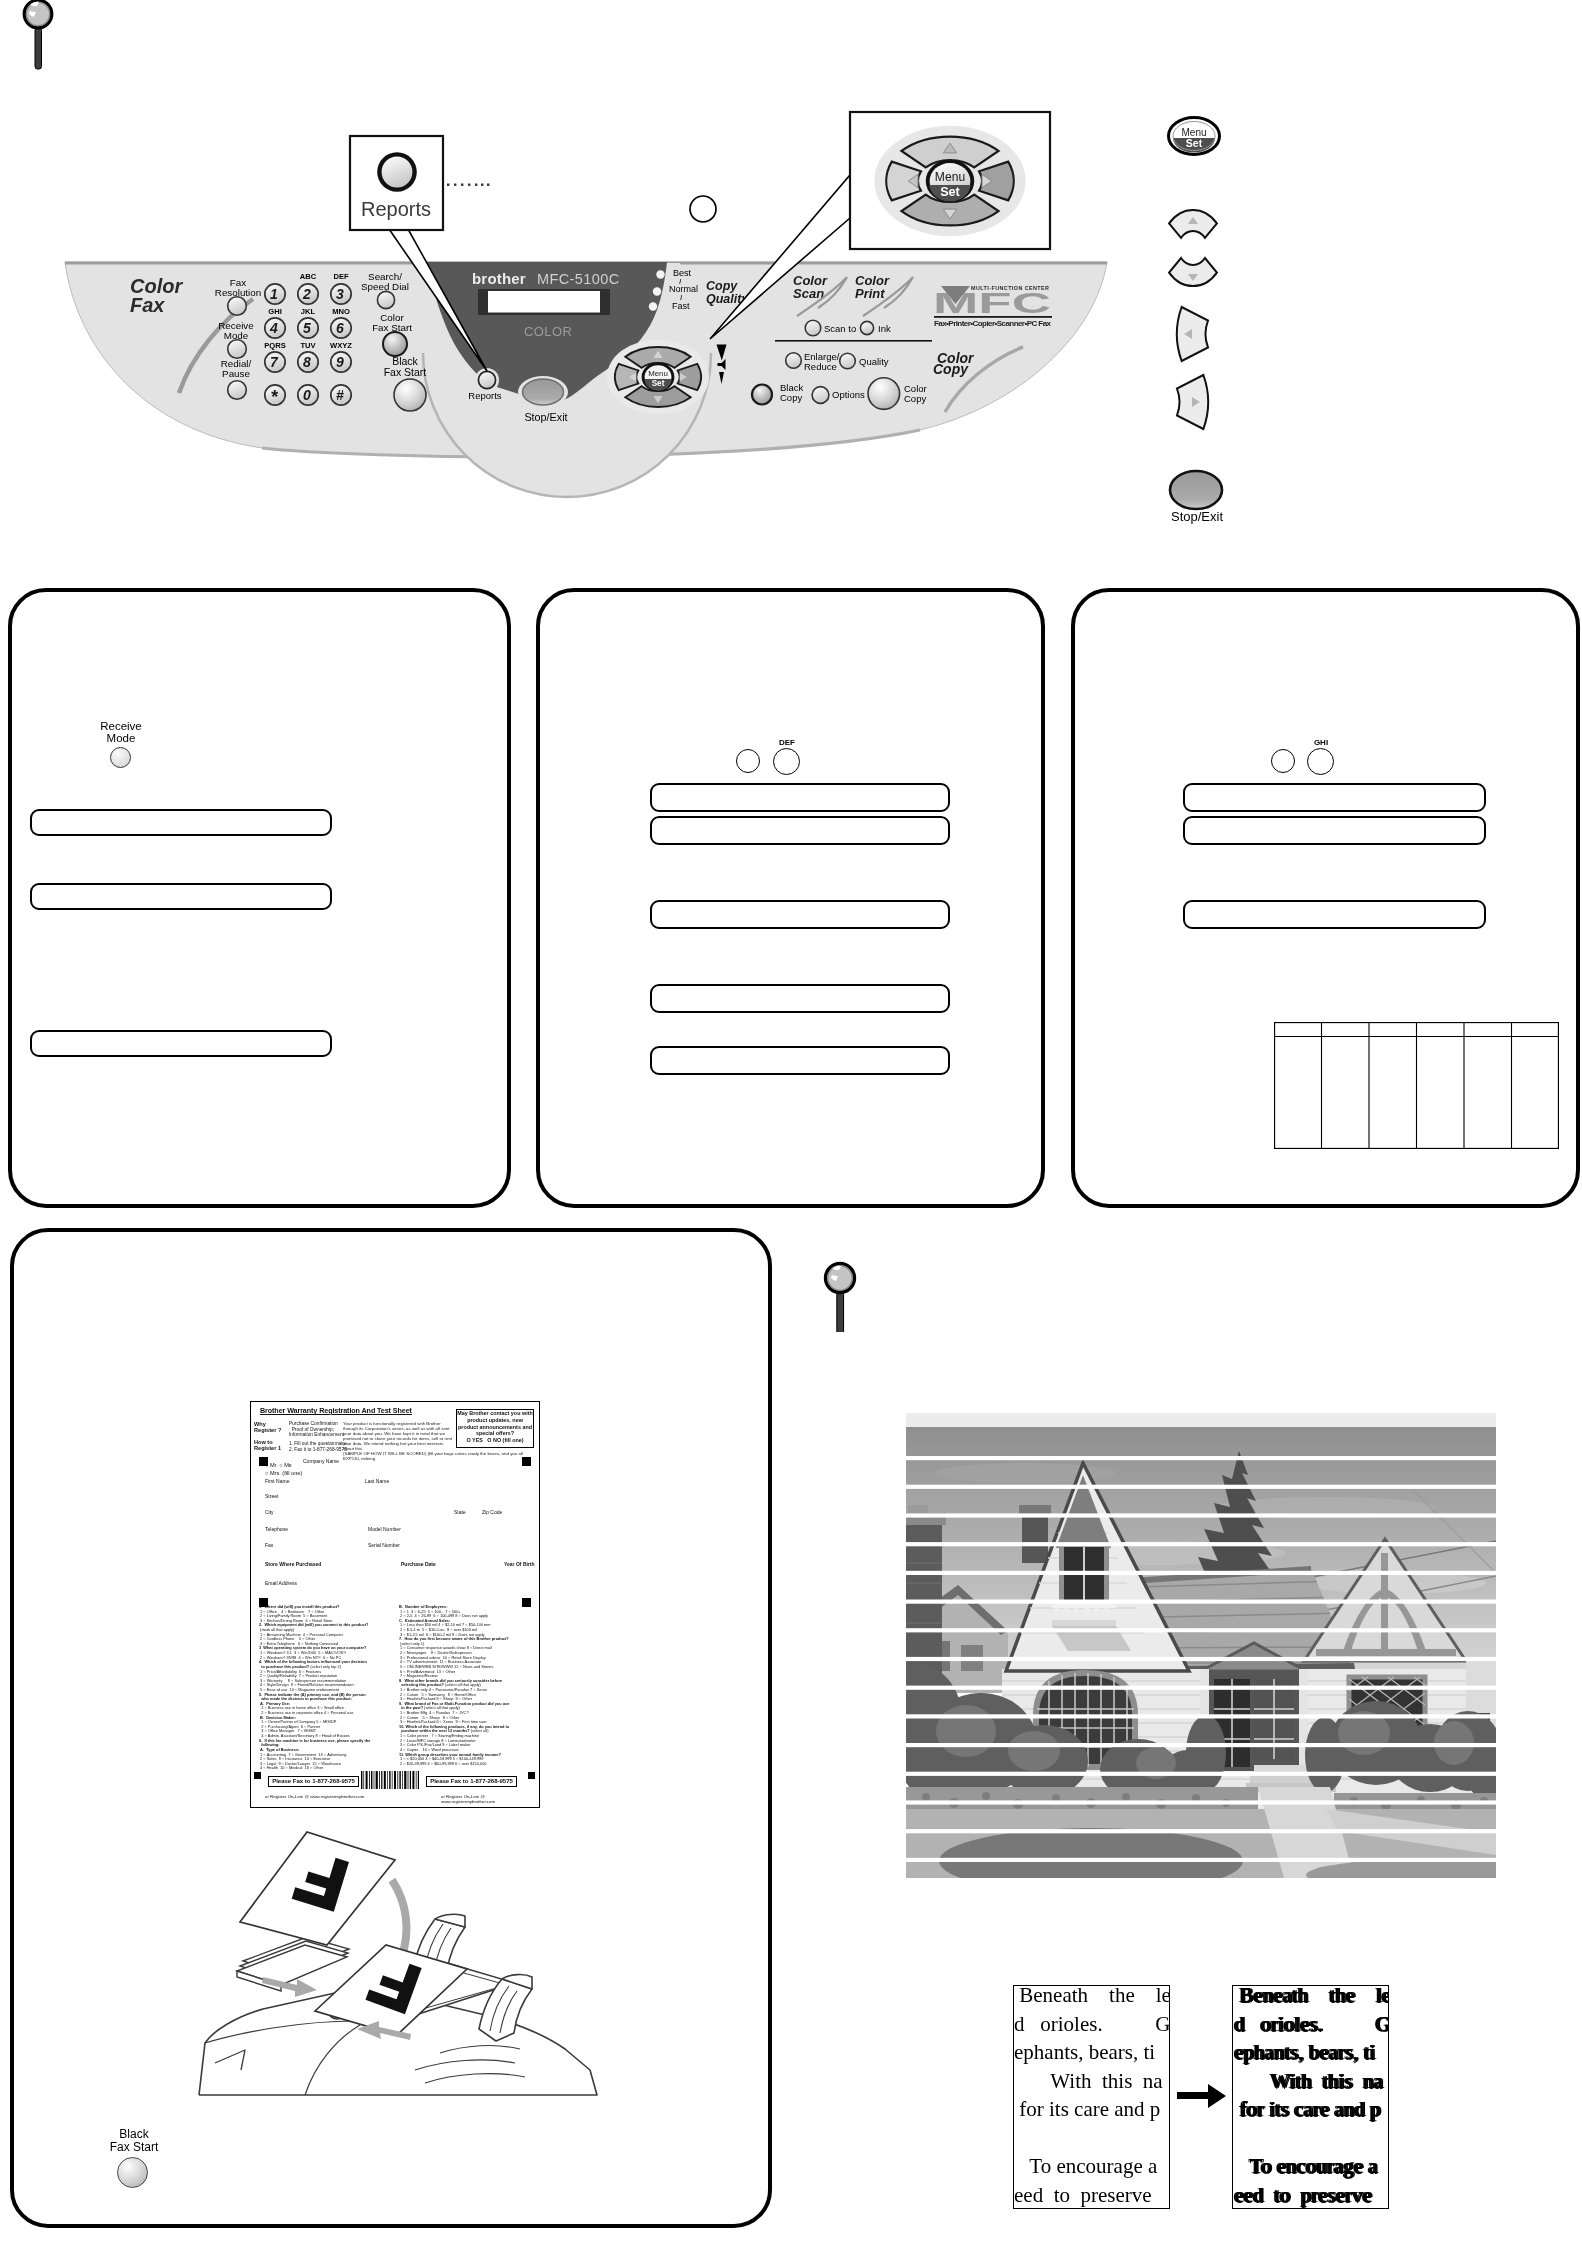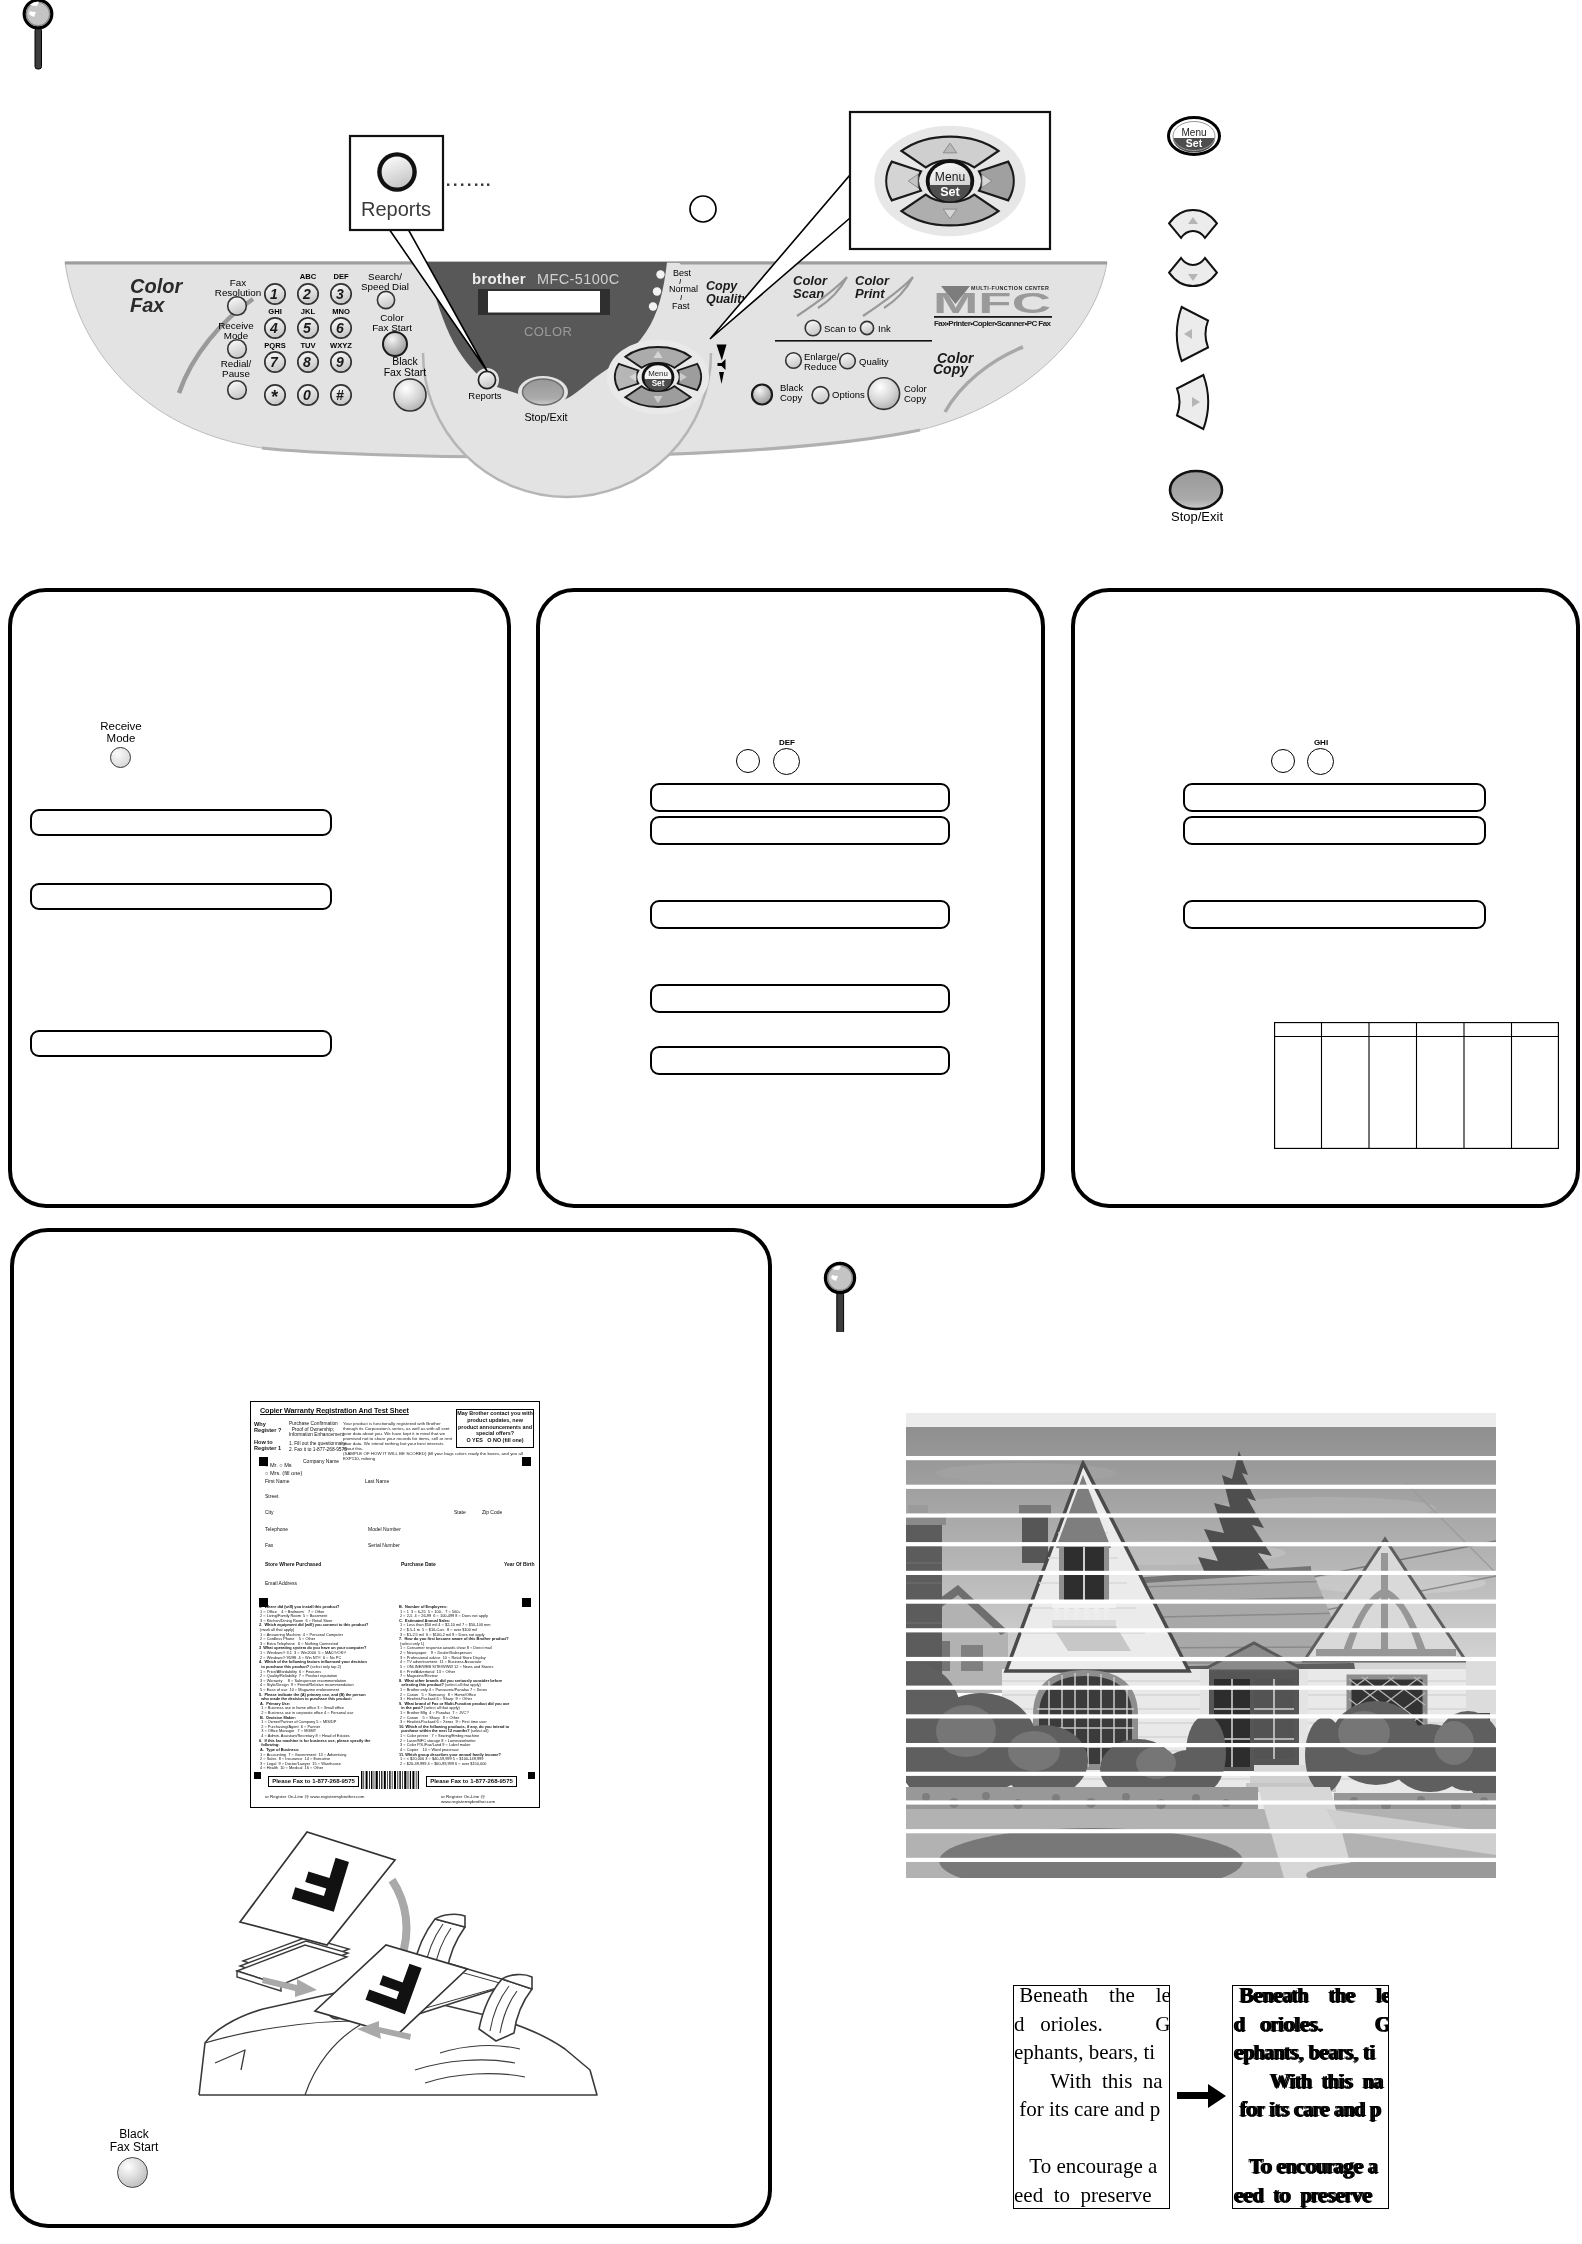--- a/index.html
+++ b/index.html
@@ -301,21 +301,21 @@
    <line x1="142.5" y1="0" x2="142.5" y2="127"></line>
         <line x1="190" y1="0" x2="190" y2="127"></line>
    <line x1="237.5" y1="0" x2="237.5" y2="127"></line>
   </g>
  </svg>
 </div>
 
 <div class="rbox" style="left:10px;top:1228px;width:762px;height:1000px"></div>
 
 <div class="abs" id="form" style="left:250px;top:1401px;width:288px;height:405px;border:1.2px solid #000;background:#fff;font-size:5px;line-height:1.15;color:#111">
- <div class="abs" style="left:9px;top:5px;font-size:7.2px;font-weight:bold;text-decoration:underline;letter-spacing:-0.1px">Copier Warranty Registration And Test Sheet</div>
+ <div class="abs" style="left:9px;top:5px;font-size:7.2px;font-weight:bold;text-decoration:underline;letter-spacing:-0.1px">Brother Warranty Registration And Test Sheet</div>
  <div class="abs" style="left:205px;top:7px;width:76px;height:37px;border:1px solid #000;font-size:5.4px;font-weight:bold;text-align:center;line-height:1.25">May Brother contact you with product updates, new product announcements and special offers?<br>O YES&nbsp;&nbsp;&nbsp;O NO (fill one)</div>
  <div class="abs" style="left:3px;top:19px;font-size:5.6px;font-weight:bold">Why<br>Register ?</div>
  <div class="abs" style="left:38px;top:19px;font-size:4.8px">Purchase Confirmation<br>&nbsp;&nbsp;Proof of Ownership;<br>Information Enhancement</div>
  <div class="abs" style="left:3px;top:37px;font-size:5.6px;font-weight:bold">How to<br>Register 1</div>
  <div class="abs" style="left:38px;top:39px;font-size:4.8px">1. Fill out the questionnaire.<br>2. Fax it to 1-877-268-9575</div>
  <div class="abs" style="left:92px;top:19px;width:112px;font-size:4.4px;color:#222">Your product is functionally registered with Brother through its Corporation's series, as well as with all sent your data about you. We have kept it in mind that we promised not to share your records for items, sell or rent your data. We intend nothing but your best interests about this.</div>
  <div class="abs" style="left:92px;top:49px;width:190px;font-size:4.4px;color:#222">(SAMPLE OF HOW IT WILL BE SCORED) (fill your bags colors ready the boxes, and you all EXP110, mileing</div>
  <div class="abs" style="left:8px;top:55px;width:9px;height:9px;background:#000"></div>
  <div class="abs" style="left:271px;top:55px;width:9px;height:9px;background:#000"></div>
  <div class="abs" style="left:8px;top:196px;width:9px;height:9px;background:#000"></div>

